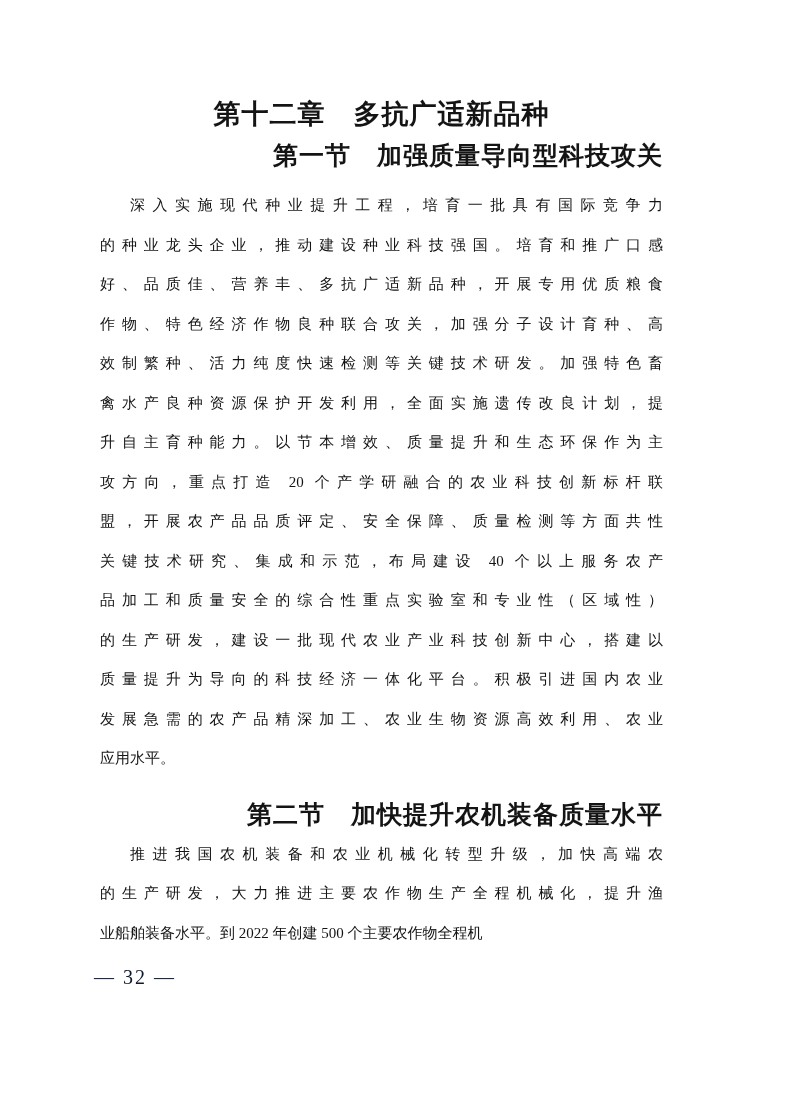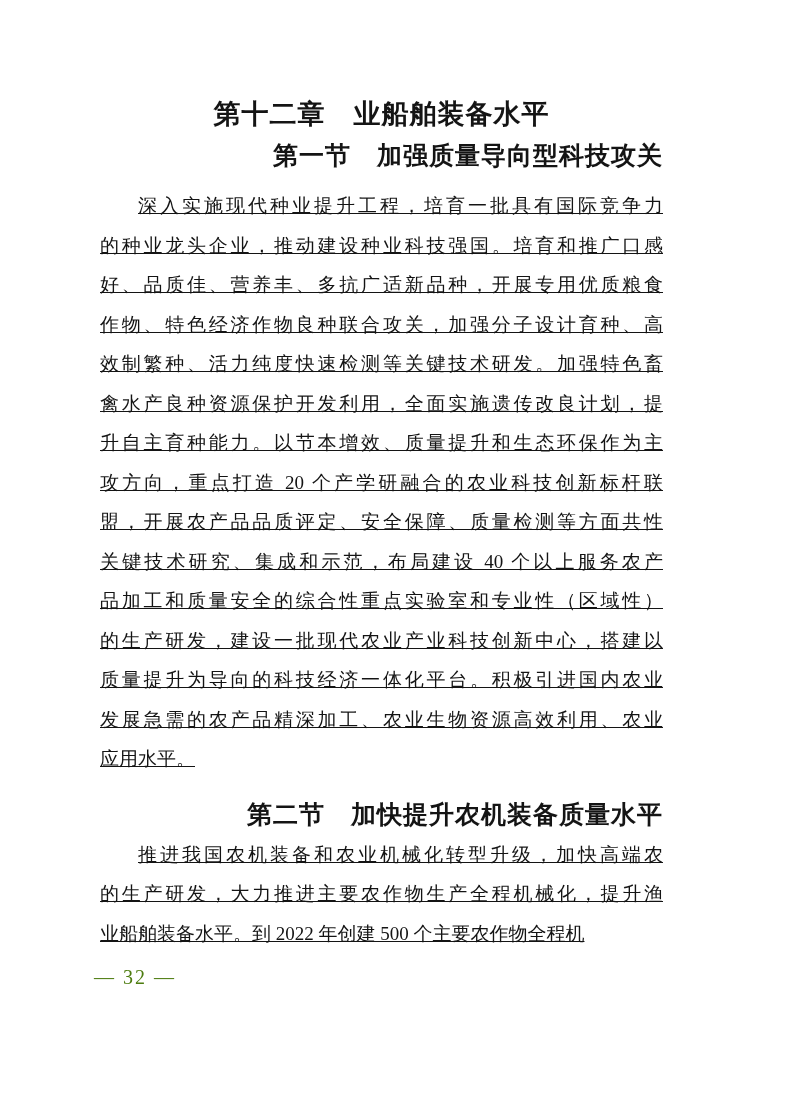--- a/index.html
+++ b/index.html
@@ -48,48 +48,47 @@
   }
   .para {
     margin-top: 10px;
   }
   .para.second {
     margin-top: 0;
   }
   .line {
     height: 39.5px;
     line-height: 39.5px;
-    font-size: 19px;
+    font-size: 15px;
     text-align: justify;
     text-align-last: justify;
     overflow: hidden;
-    text-decoration: underline;
   }
   .line.first {
     text-indent: 2em;
   }
   .line.last {
     text-align-last: left;
   }
   .footer {
     margin-top: 12px;
     margin-left: -6px;
     font-size: 20px;
     line-height: 24px;
     letter-spacing: 2px;
-    color: #4d7c0f;
+    color: #0f172a;
   }
 </style>
 </head>
 <body>
 
 <div class="page">
   <div class="content">
 
-    <h1 class="chapter-title">第十二章　业船舶装备水平</h1>
+    <h1 class="chapter-title">第十二章　多抗广适新品种</h1>
 
     <h2 class="section-title">第一节　加强质量导向型科技攻关</h2>
 
     <div class="para">
         <div class="line first">深入实施现代种业提升工程，培育一批具有国际竞争力</div>
         <div class="line">的种业龙头企业，推动建设种业科技强国。培育和推广口感</div>
         <div class="line">好、品质佳、营养丰、多抗广适新品种，开展专用优质粮食</div>
         <div class="line">作物、特色经济作物良种联合攻关，加强分子设计育种、高</div>
         <div class="line">效制繁种、活力纯度快速检测等关键技术研发。加强特色畜</div>
         <div class="line">禽水产良种资源保护开发利用，全面实施遗传改良计划，提</div>

